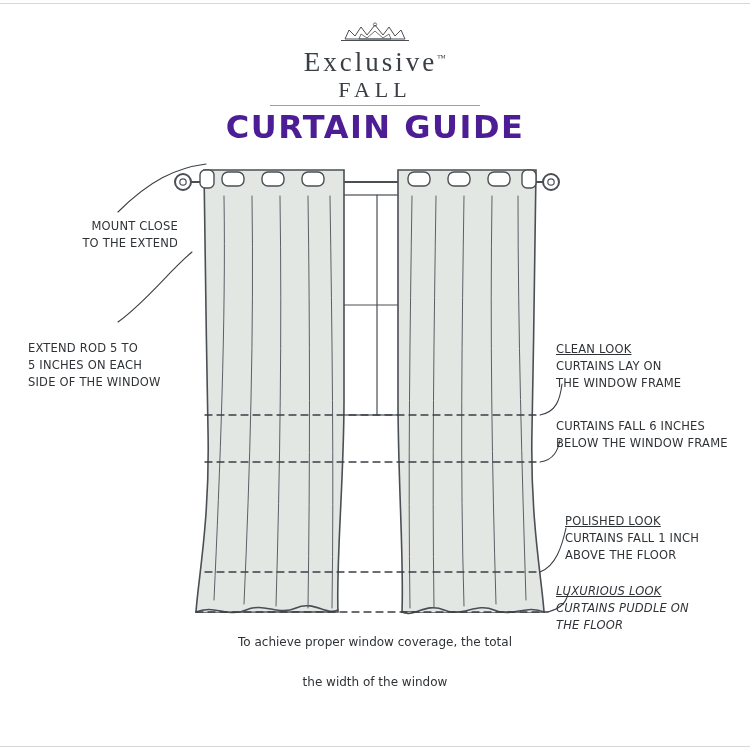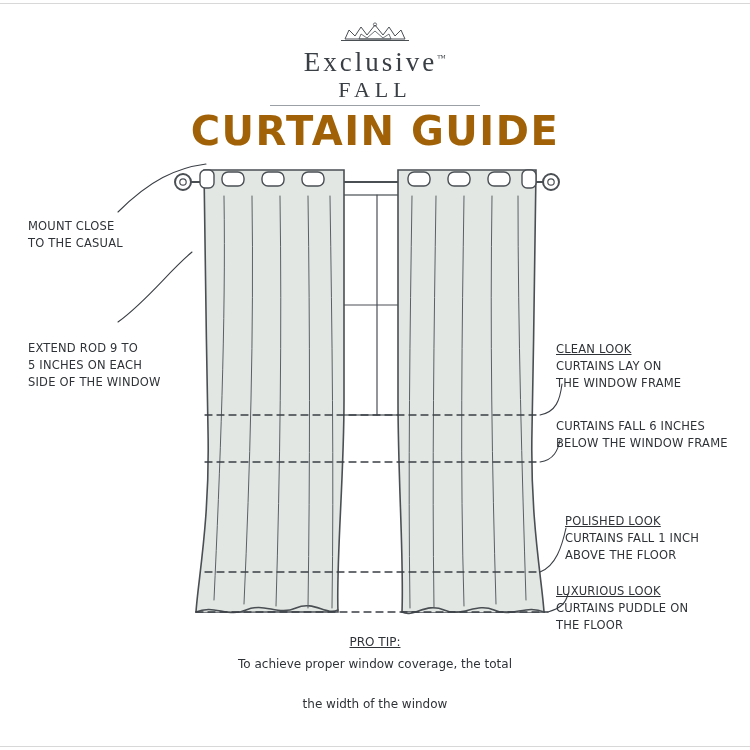--- a/index.html
+++ b/index.html
@@ -71,23 +71,23 @@
   }
 
   .guide-title {
     position: absolute;
     top: 108px;
     left: 0;
     width: 750px;
     text-align: center;
     font-family: "DejaVu Sans", sans-serif;
     font-weight: bold;
-    font-size: 40px;
+    font-size: 32px;
     letter-spacing: 1.5px;
-    color: #a16207;
+    color: #4c1d95;
   }
 
   svg.art {
     position: absolute;
     left: 0;
     top: 0;
     width: 750px;
     height: 750px;
   }
 
@@ -221,27 +221,27 @@
 
       <g stroke="#3a3f45" stroke-width="1.1">
         <path d="M540 415 C556 412 560 400 562 384"></path>
         <path d="M540 462 C554 460 558 450 560 440"></path>
         <path d="M540 572 C556 566 562 546 566 528"></path>
         <path d="M548 612 C562 608 566 602 568 594"></path>
       </g>
     </g>
   </svg>
 
-  <div class="lbl left" style="left:28px; top:218px; width:150px;">
+  <div class="lbl left" style="left:28px; top:218px; width:150px;text-align:right;">
     <span>MOUNT CLOSE</span><br>
-    <span>TO THE CASUAL</span>
+    <span>TO THE EXTEND</span>
   </div>
 
   <div class="lbl left" style="left:28px; top:340px; width:185px;">
-    <span>EXTEND ROD 9 TO</span><br>
+    <span>EXTEND ROD 5 TO</span><br>
     <span>5 INCHES ON EACH</span><br>
     <span>SIDE OF THE WINDOW</span>
   </div>
 
   <div class="lbl right" style="left:556px; top:341px; width:190px;">
     <span class="hdr">CLEAN LOOK</span>
     <span>CURTAINS LAY ON</span><br>
     <span>THE WINDOW FRAME</span>
   </div>
 
@@ -249,26 +249,25 @@
     <span>CURTAINS FALL 6 INCHES</span><br>
     <span>BELOW THE WINDOW FRAME</span>
   </div>
 
   <div class="lbl right" style="left:565px; top:513px; width:190px;">
     <span class="hdr">POLISHED LOOK</span>
     <span>CURTAINS FALL 1 INCH</span><br>
     <span>ABOVE THE FLOOR</span>
   </div>
 
-  <div class="lbl right" style="left:556px; top:583px; width:190px;">
+  <div class="lbl right" style="left:556px; top:583px; width:190px;font-style:italic;">
     <span class="hdr">LUXURIOUS LOOK</span>
     <span>CURTAINS PUDDLE ON</span><br>
     <span>THE FLOOR</span>
   </div>
 
   <div class="protip">
-    <span class="hdr">PRO TIP:</span>
     <span>To achieve proper window coverage, the total</span><br>
     <br>
     <span>the width of the window</span>
   </div>
 
 </div>
 
 </body></html>

